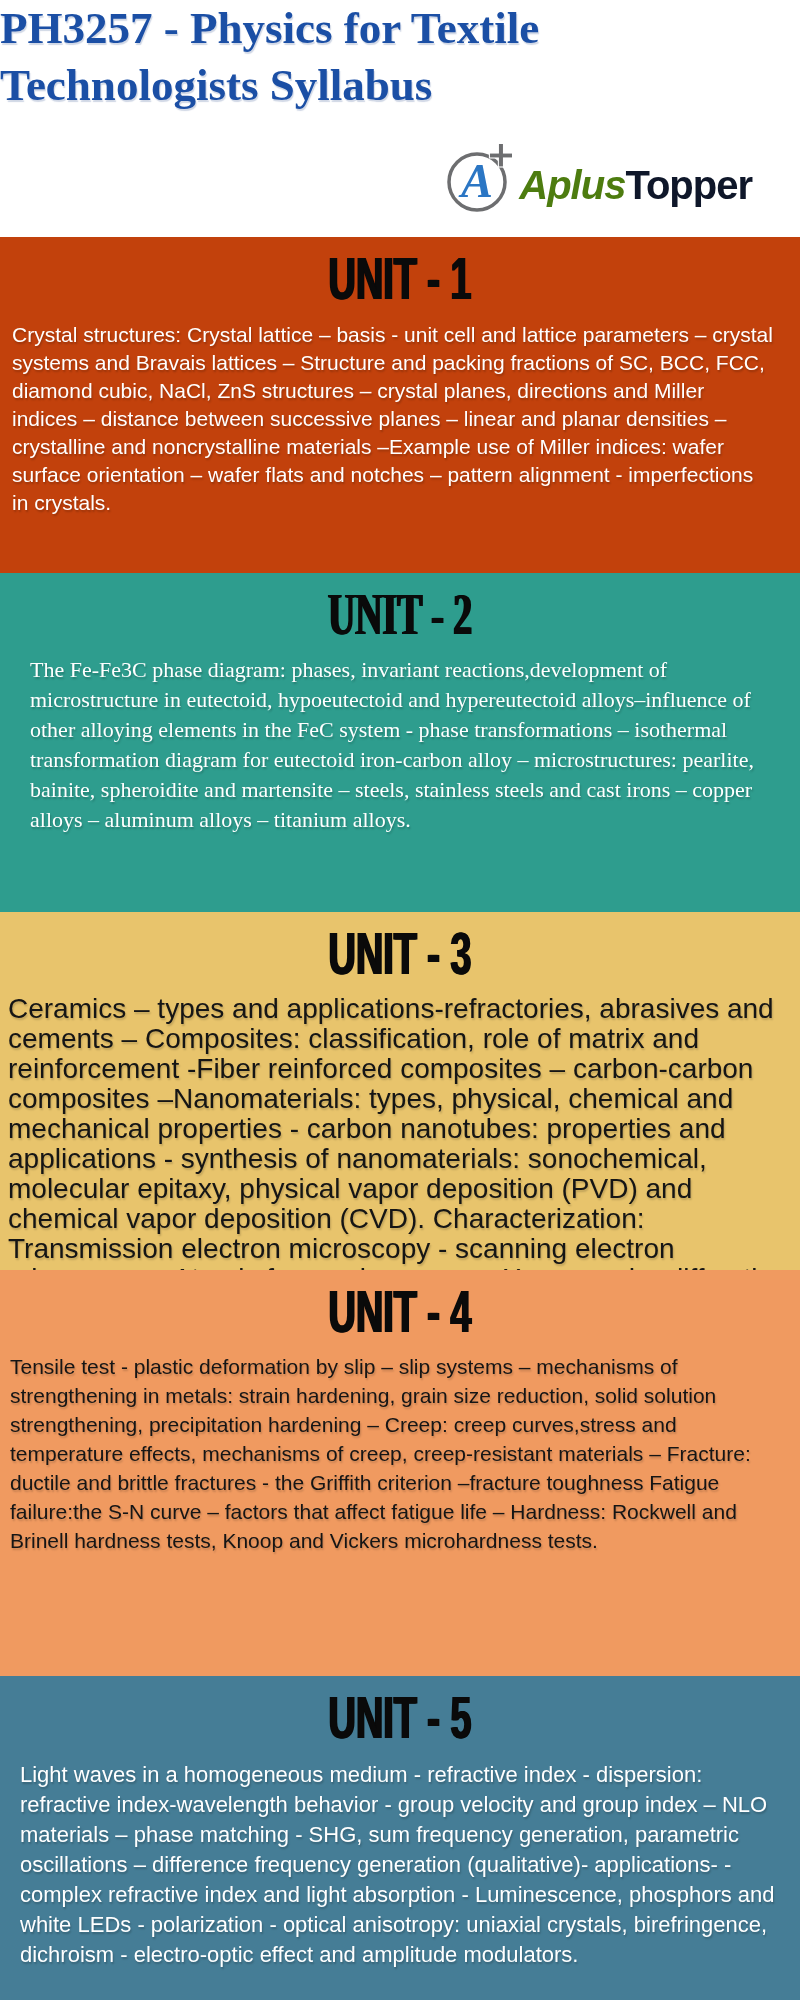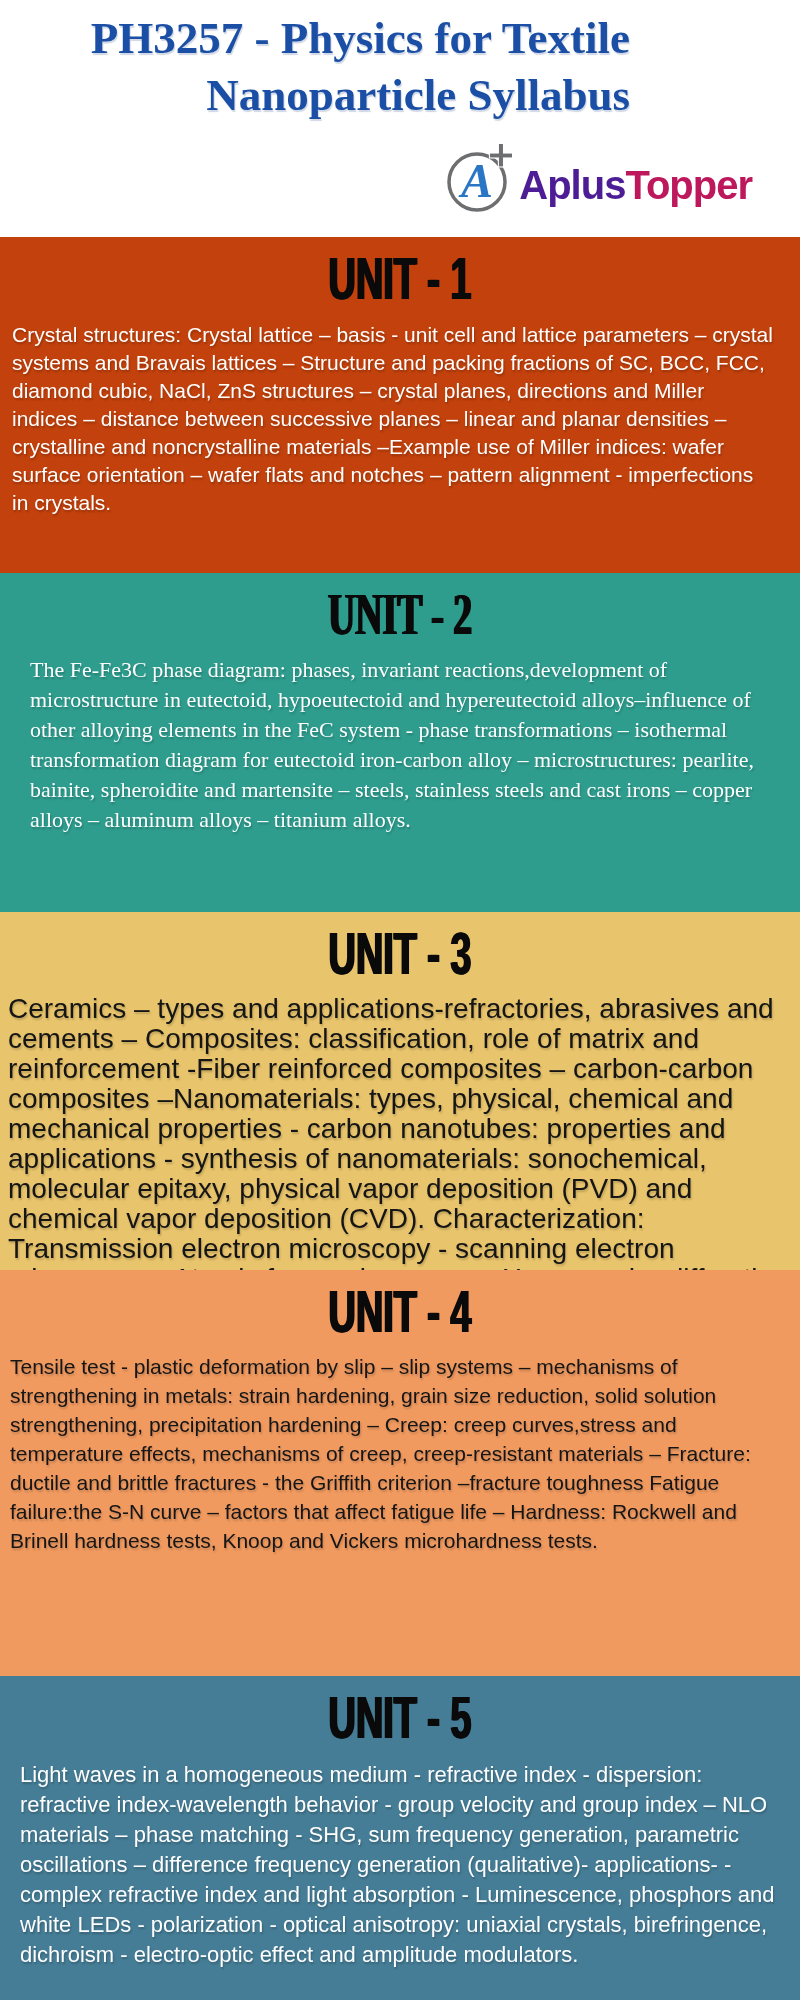--- a/index.html
+++ b/index.html
@@ -7,23 +7,22 @@
   body {
     width: 800px; height: 2000px;
     background: #ffffff;
     font-family: "Liberation Sans", sans-serif;
     overflow: hidden;
   }
 
   
   .header { position: relative; height: 237px; background: #ffffff; }
   .title {
-    padding-top: 10px;
     width: 630px;
-    text-align: right;
+    text-align: left;
     font-family: "Liberation Serif", serif;
     font-weight: bold;
     font-size: 45px;
     line-height: 57px;
     text-shadow: 1px 2px 1px rgba(120,140,180,0.35);
   }
   .title span { display: block; }
 
   .logo {
     position: absolute;
@@ -82,31 +81,31 @@
     color: #0b0b0b;
     letter-spacing: 0.2px;
   }
 </style>
 </head>
 <body>
 
 <div class="header">
   <div class="title" style="color: rgb(27, 79, 165);">
     <span>PH3257 - Physics for Textile</span>
-    <span>Nanoparticle Syllabus</span>
+    <span>Technologists Syllabus</span>
   </div>
 
   <div class="logo">
     <svg width="72" height="76" viewBox="0 0 72 76">
       <circle cx="32" cy="44" r="28" fill="none" stroke-width="3.5" stroke="#6d6e70"></circle>
       <text x="32" y="59" text-anchor="middle" font-family="Liberation Serif, serif" font-style="italic" font-weight="bold" font-size="48" fill="#2b76c4">A</text>
       <text x="56" y="33" text-anchor="middle" font-family="Liberation Sans, sans-serif" font-weight="bold" font-size="46" stroke="#ffffff" stroke-width="1" fill="#6d6e70">+</text>
     </svg>
     <div class="logo-text">
-      <span style="color: #4c1d95;">Aplus</span><span style="color: #be185d;">Topper</span>
+      <span style="color: #4d7c0f; font-style: italic;">Aplus</span><span style="color: #0f172a;">Topper</span>
     </div>
   </div>
 </div>
 
 <div class="section s1 u1 light" style="background-color: #c2410c; color: rgb(255, 255, 255);">
   <div class="unit-head-row">
     <span class="unit-head">UNIT - 1</span>
   </div>
   <div class="body-text">Crystal structures: Crystal lattice – basis - unit cell and lattice parameters – crystal systems and Bravais lattices – Structure and packing fractions of SC, BCC, FCC, diamond cubic, NaCl, ZnS structures – crystal planes, directions and Miller indices – distance between successive planes – linear and planar densities – crystalline and noncrystalline materials –Example use of Miller indices: wafer surface orientation – wafer flats and notches – pattern alignment - imperfections in crystals.</div>
 </div>

